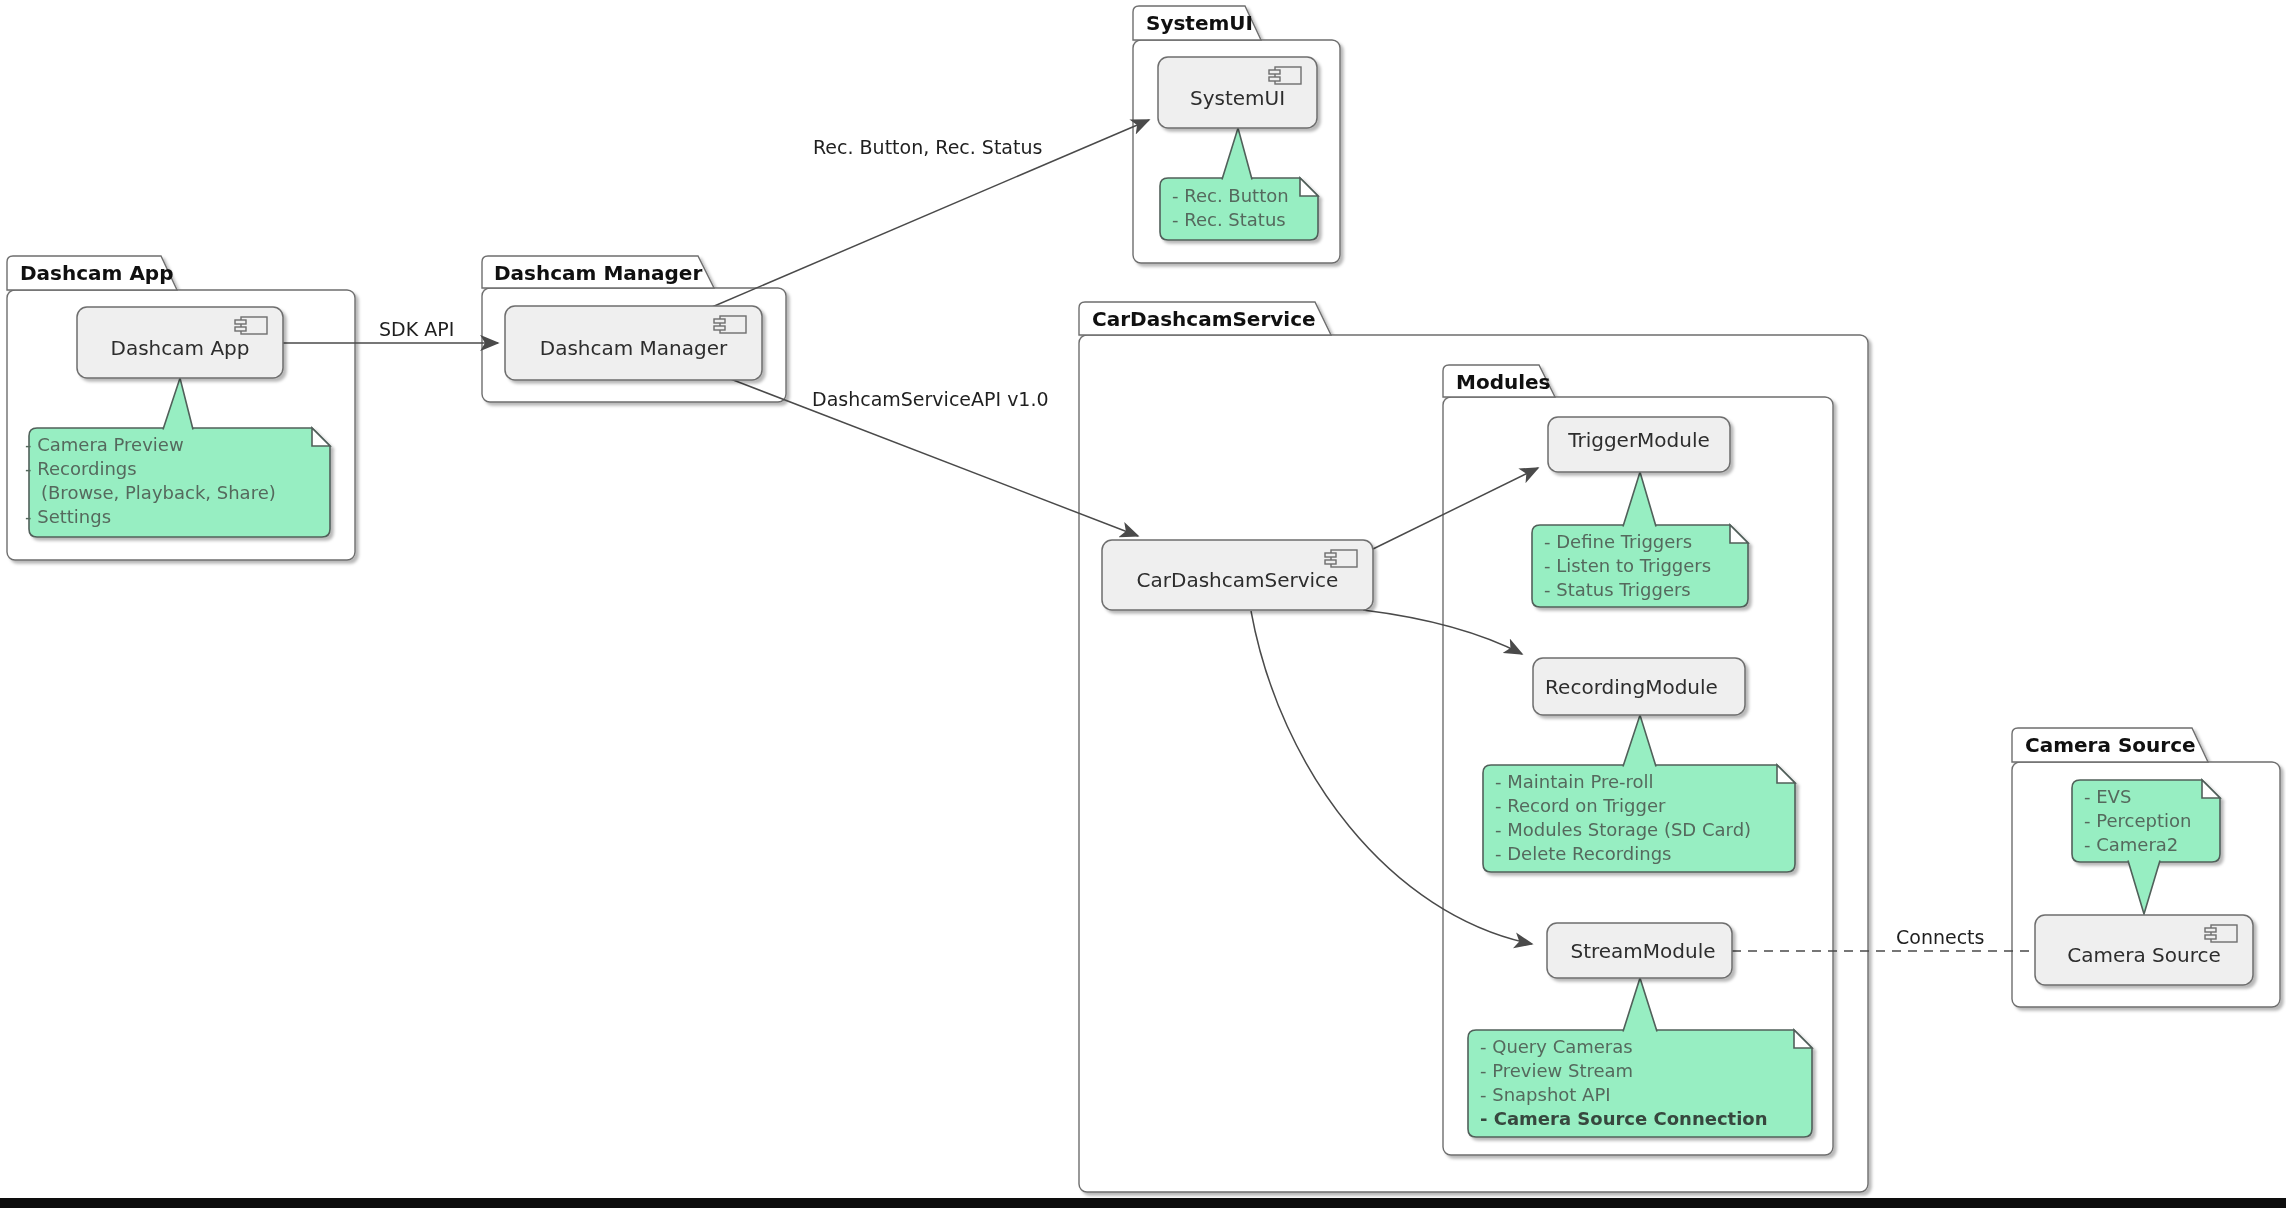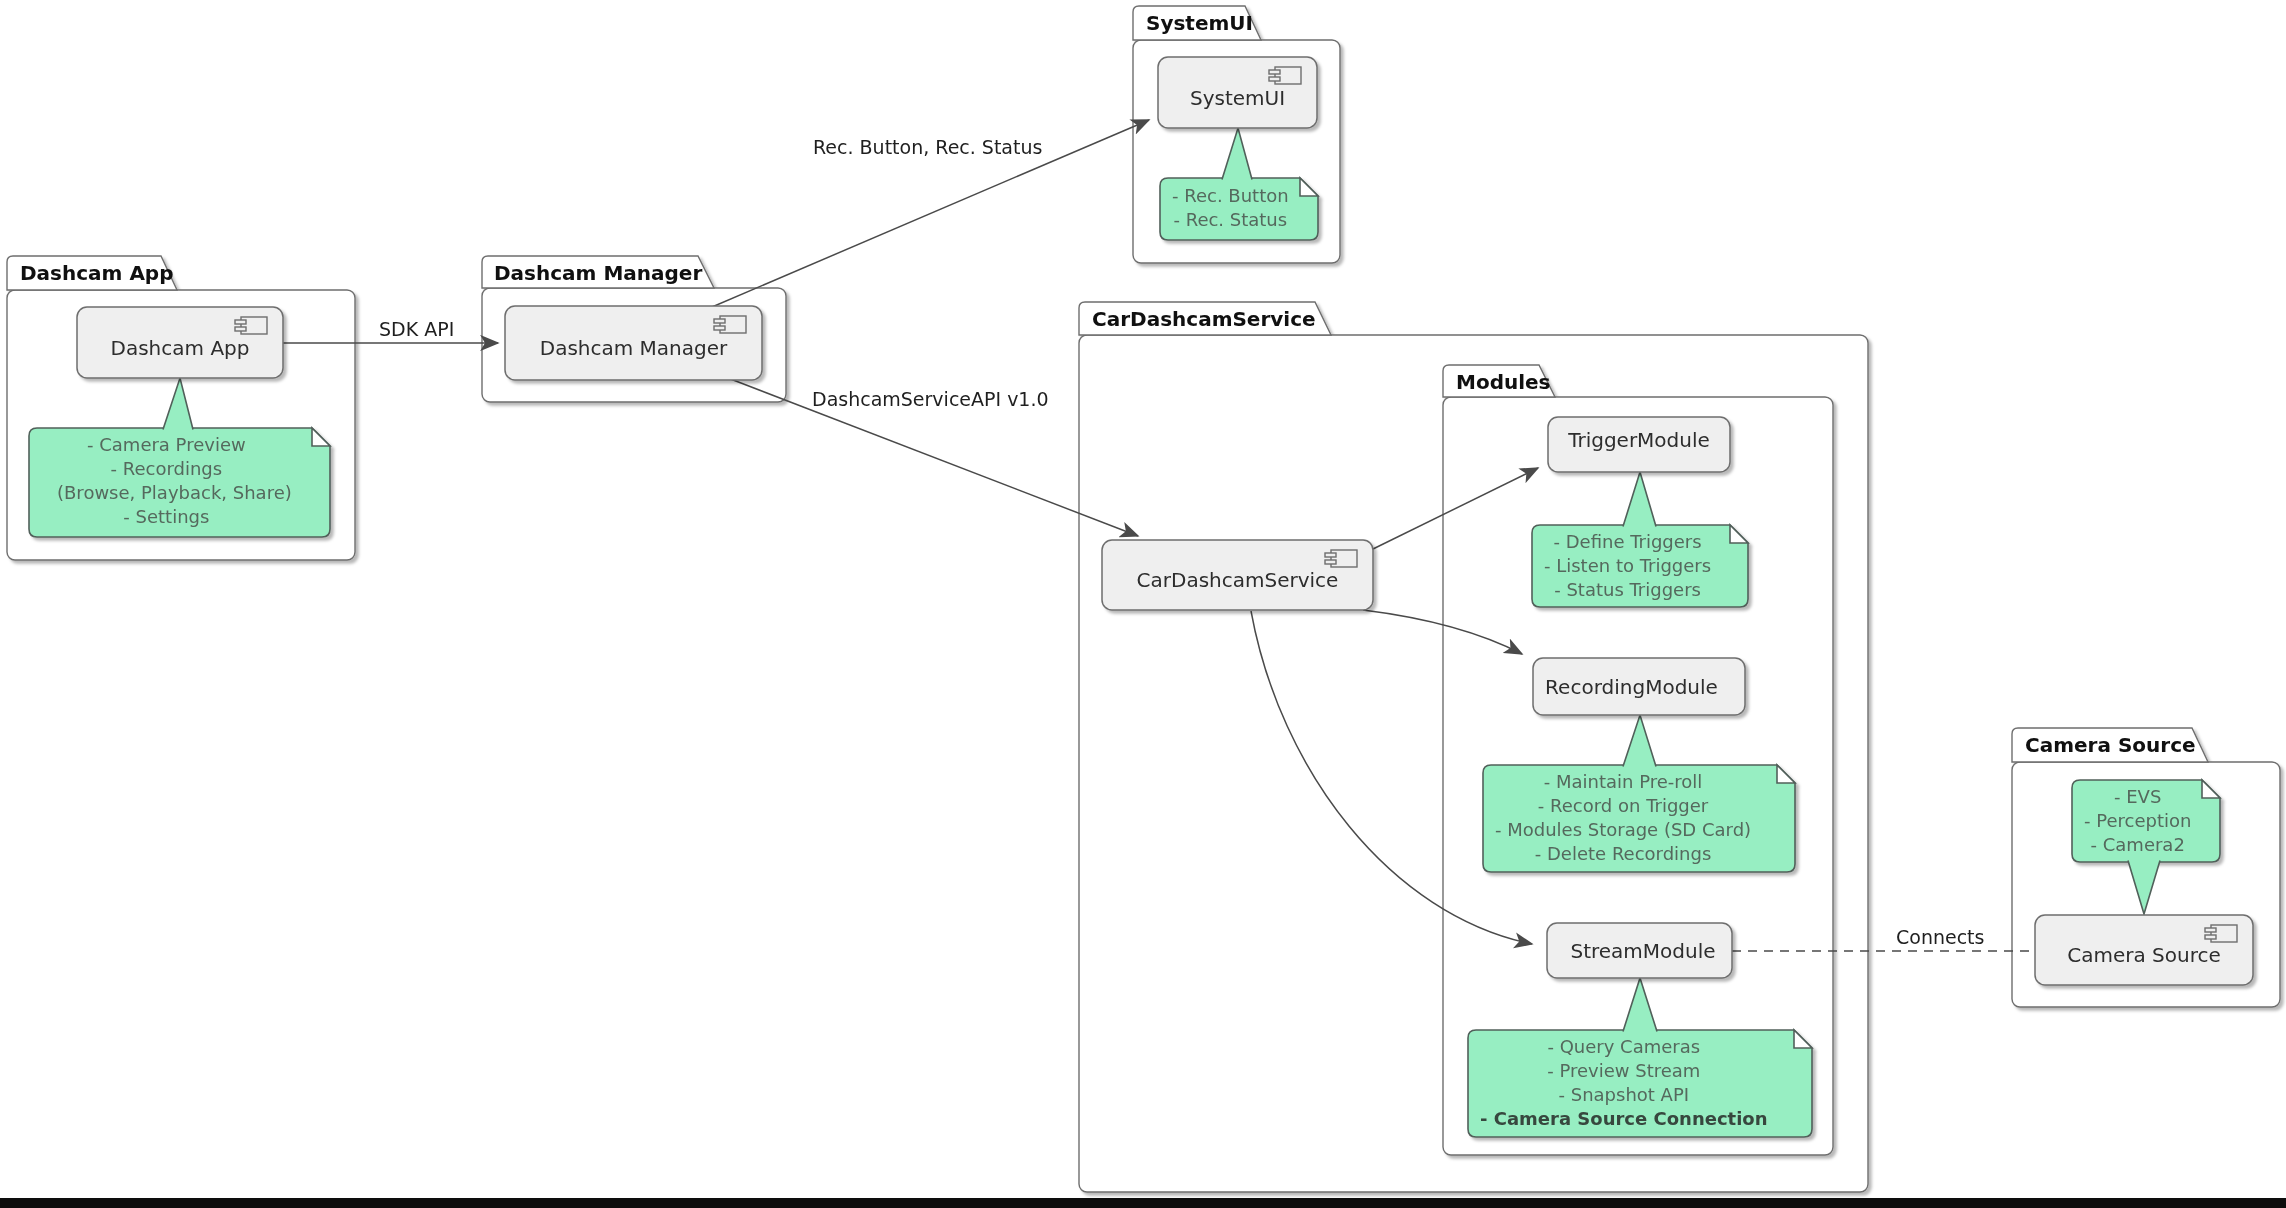--- a/index.html
+++ b/index.html
@@ -15,21 +15,21 @@
   .note-shape{fill:var(--note-fill);stroke:var(--note-border);stroke-width:1.6;}
   .note-fold{fill:#ffffff;stroke:var(--note-border);stroke-width:1.6;}
   .note-spike{fill:var(--note-fill);stroke:var(--note-border);stroke-width:1.6;}
   .edge{stroke:var(--edge-color);stroke-width:1.5;fill:none;}
   .edge.dashed{stroke-dasharray:9 7;}
   .label{position:absolute;white-space:nowrap;color:var(--label-color);font-size:19px;}
   .pkg-title{position:absolute;white-space:nowrap;color:var(--title-color);font-size:20px;font-weight:bold;line-height:28px;}
   .comp-label{position:absolute;display:flex;align-items:center;justify-content:center;
     color:#2d2d2d;font-size:20px;text-align:center;}
   .comp-label.iconpad{padding-top:10px;box-sizing:border-box;}
-  .note-text{position:absolute;color:var(--note-text);font-size:18px;line-height:24px;text-align:center;}
+  .note-text{position:absolute;color:var(--note-text);font-size:18px;line-height:24px;}
   .nline{white-space:nowrap;}
   .nline.cont{padding-left:16px;}
   .nline.bold{font-weight:bold;color:var(--note-text-bold);}
   .bottom-bar{position:absolute;left:0;top:1198px;width:2286px;height:10px;background:var(--bottom-bar);}
 </style>
 </head>
 <body>
 
 <div class="canvas">
 
@@ -174,21 +174,21 @@
 
   <div class="comp-label iconpad" style="left:77px;top:307px;width:206px;height:71px;">Dashcam App</div>
   <div class="comp-label iconpad" style="left:505px;top:306px;width:257px;height:74px;">Dashcam Manager</div>
   <div class="comp-label iconpad" style="left:1158px;top:57px;width:159px;height:71px;">SystemUI</div>
   <div class="comp-label iconpad" style="left:1102px;top:540px;width:271px;height:70px;">CarDashcamService</div>
   <div class="comp-label" style="left:1548px;top:417px;width:182px;height:46px;">TriggerModule</div>
   <div class="comp-label" style="left:1533px;top:658px;width:197px;height:57px;text-align:center;">RecordingModule</div>
   <div class="comp-label" style="left:1547px;top:923px;width:192px;height:55px;">StreamModule</div>
   <div class="comp-label iconpad" style="left:2035px;top:915px;width:218px;height:70px;">Camera Source</div>
 
-  <div class="note-text" style="left:41px;top:433px;">
+  <div class="note-text" style="left:25px;top:433px;">
     <div class="nline">- Camera Preview</div>
     <div class="nline">- Recordings</div>
     <div class="nline cont">(Browse, Playback, Share)</div>
     <div class="nline">- Settings</div>
   </div>
   <div class="note-text" style="left:1172px;top:184px;">
     <div class="nline">- Rec. Button</div>
     <div class="nline">- Rec. Status</div>
   </div>
   <div class="note-text" style="left:1544px;top:530px;">

